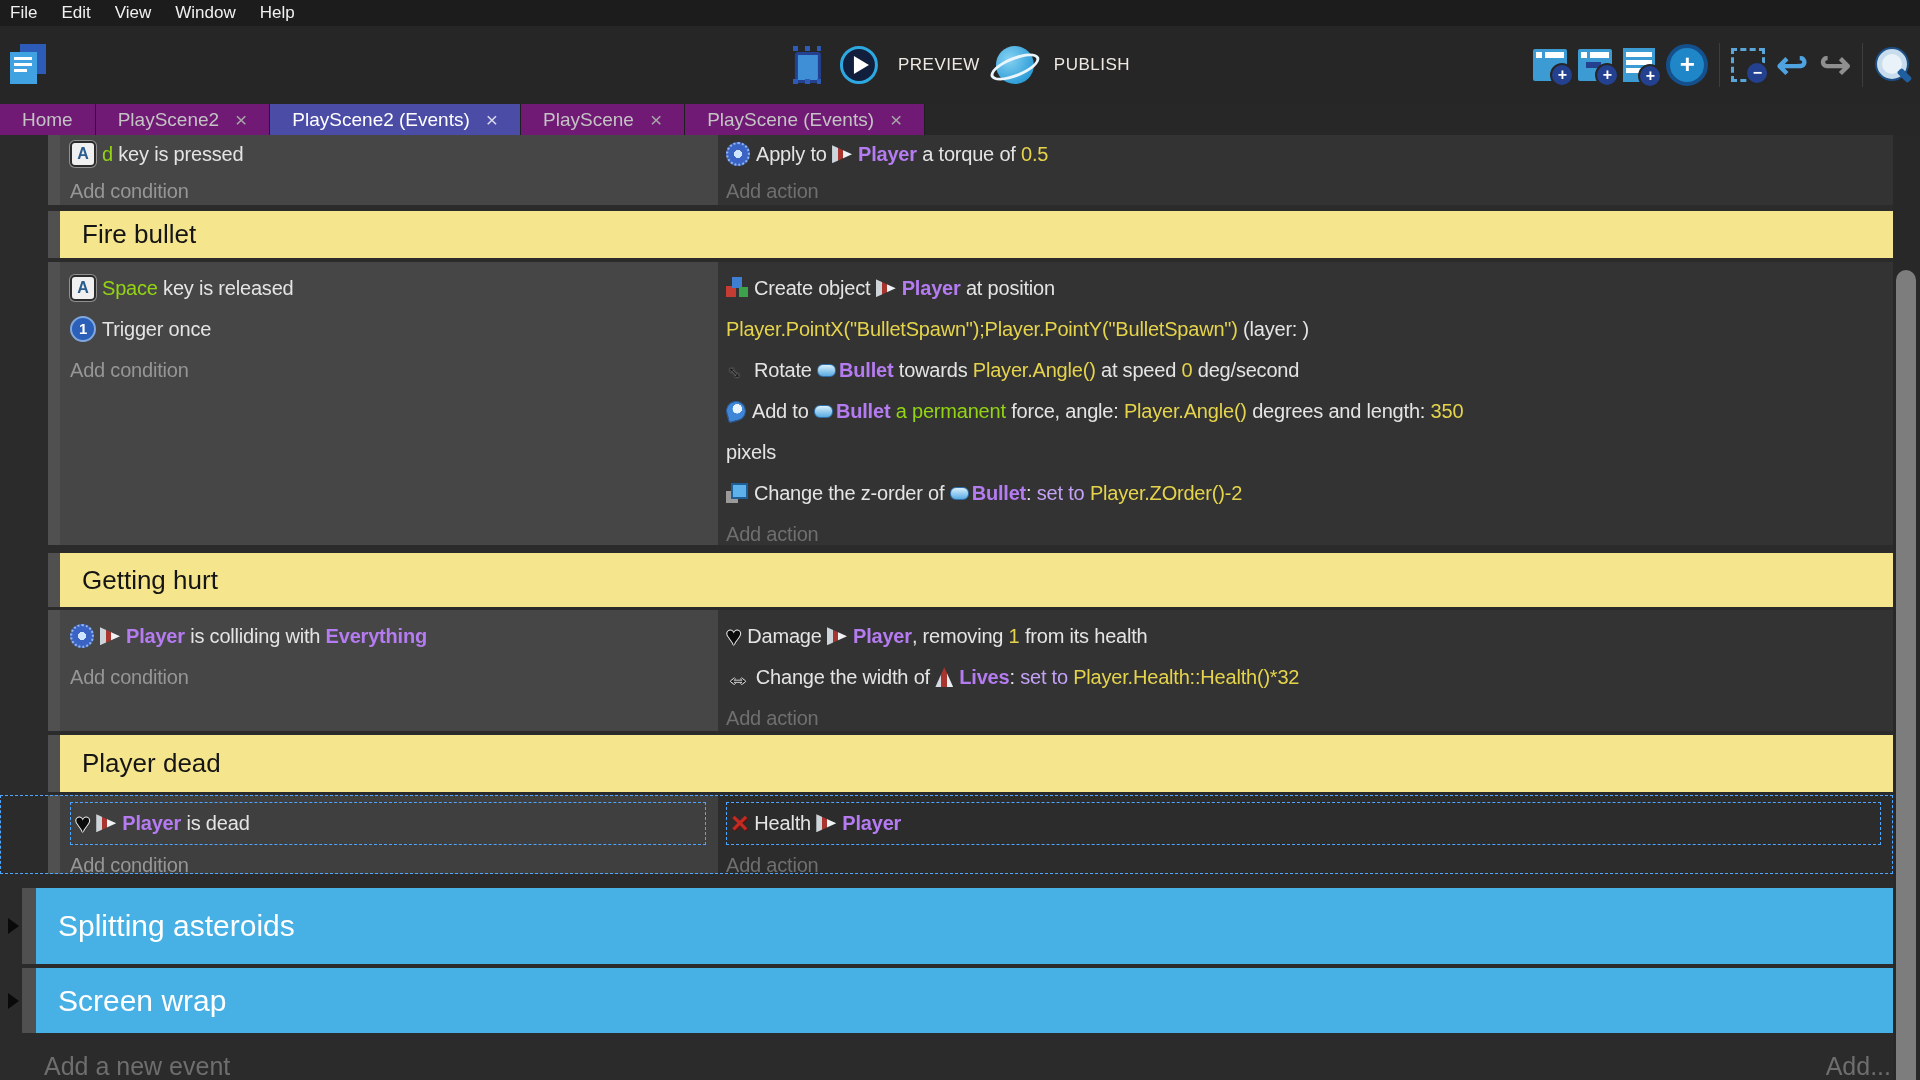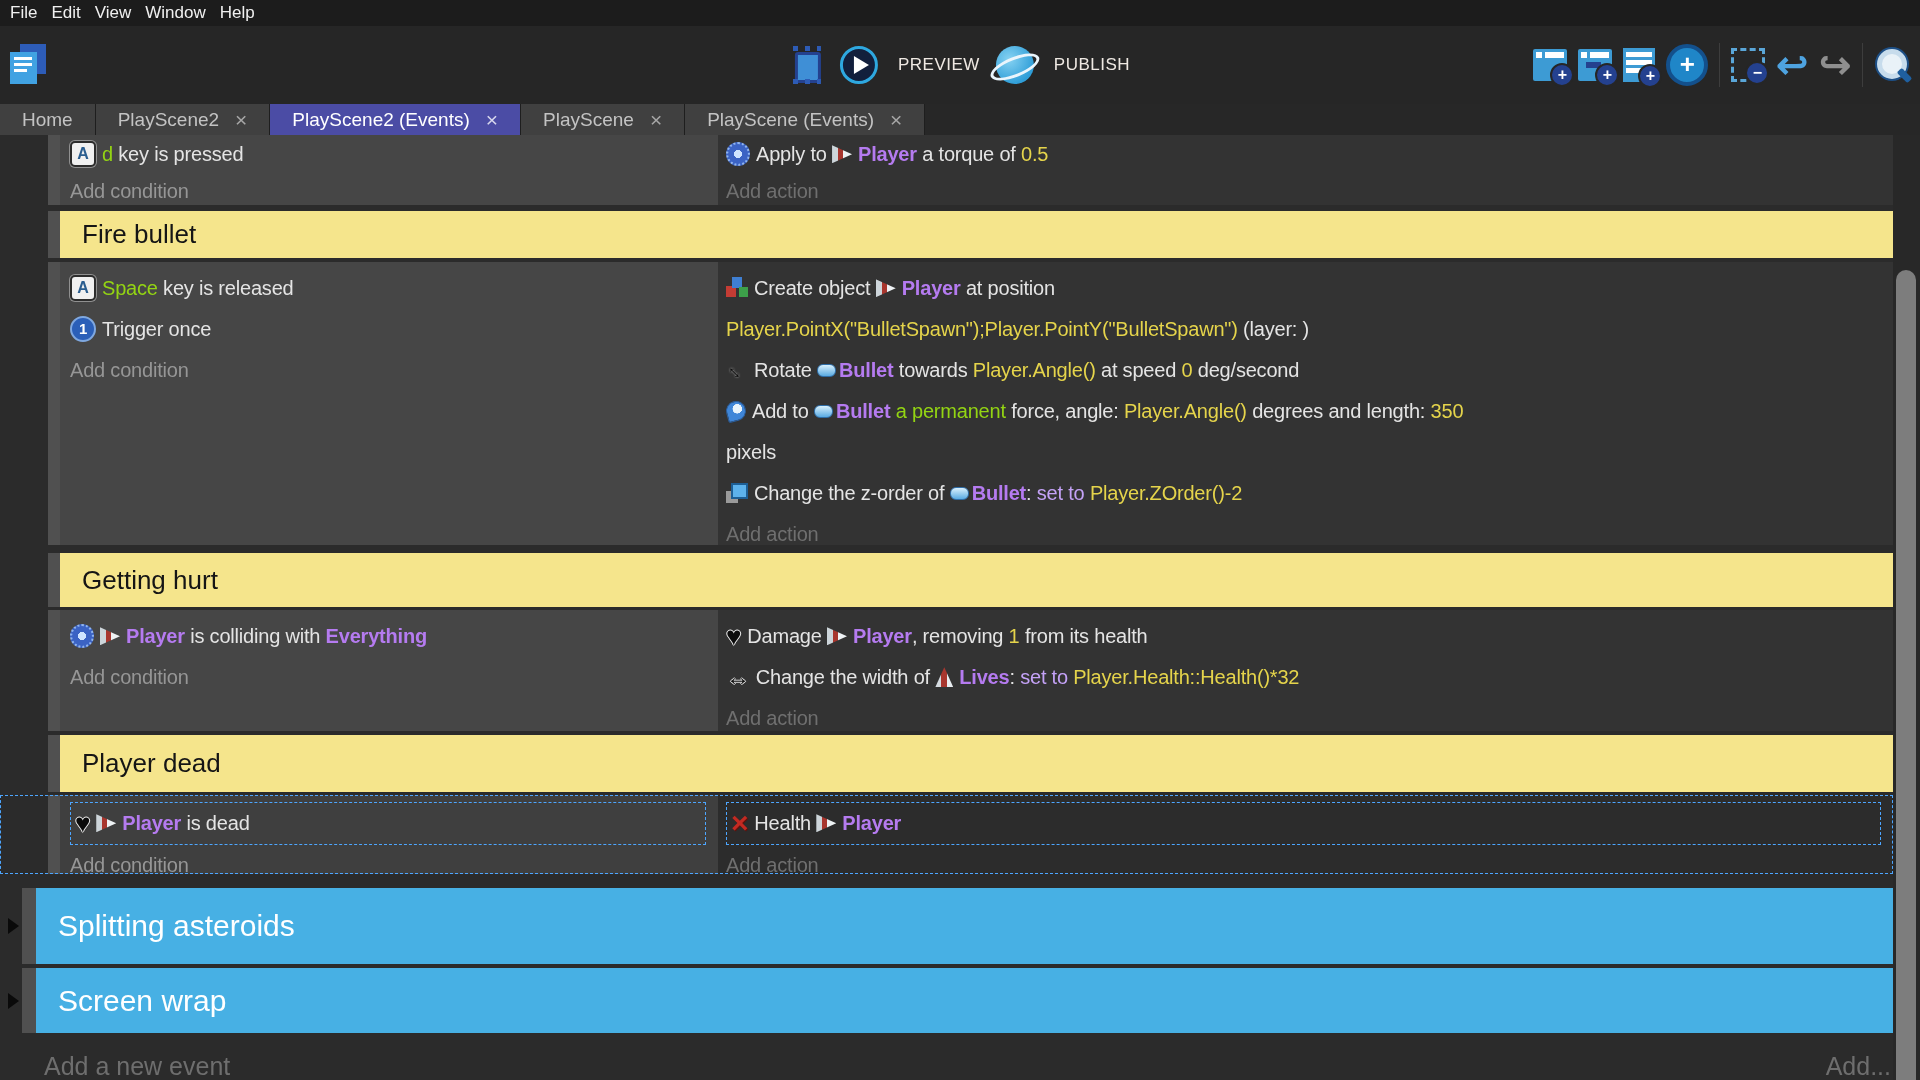--- a/index.html
+++ b/index.html
@@ -2,21 +2,21 @@
 <html><head>
 <meta charset="utf-8">
 <style>
   html,body{margin:0;padding:0;width:1920px;height:1080px;overflow:hidden;
     background:#262626;font-family:"Liberation Sans",sans-serif;
     -webkit-font-smoothing:antialiased;}
   #app{position:relative;width:1920px;height:1080px;}
 
   
   .menubar{position:absolute;left:0;top:0;right:0;height:26px;background:#1c1c1c;
-    display:flex;align-items:center;gap:14px;padding-left:10px;}
+    display:flex;align-items:center;gap:24px;padding-left:10px;}
   .menubar .mi{color:#f0f0f0;font-size:17px;cursor:default;}
 
   
   .toolbar{position:absolute;left:0;top:26px;right:0;height:78px;background:#262626;}
   .tb-project{position:absolute;left:8px;top:18px;width:40px;height:42px;display:inline-block;}
   .pg-back{position:absolute;right:2px;top:0;width:26px;height:30px;background:#2d5cb8;}
   .pg-front{position:absolute;left:2px;bottom:2px;width:27px;height:32px;background:#41a2e2;}
   .pg-front i{position:absolute;left:4px;background:#fff;height:3px;display:block;}
   .tb-center{position:absolute;left:50%;top:0;height:78px;transform:translateX(-50%);
     display:flex;align-items:center;gap:16px;}
@@ -54,21 +54,21 @@
   .tb-glyph{font-size:38px;line-height:40px;font-weight:bold;}
   .tb-glyph.undo{color:#4ea3e0;} .tb-glyph.redo{color:#8f8f8f;}
   .tb-search{position:relative;width:38px;height:38px;display:inline-block;}
   .tb-search .lens{position:absolute;left:3px;top:3px;width:20px;height:20px;border-radius:50%;
     border:5px solid #c7dcec;background:#e9f2f8;box-shadow:0 0 0 2px #1d4f86;}
   .tb-search .hdl{position:absolute;right:4px;bottom:1px;width:7px;height:15px;background:#1f5f9f;
     transform:rotate(-45deg);border-radius:2px;}
 
   
   .tabbar{position:absolute;left:0;top:104px;right:0;height:31px;background:#272727;display:flex;}
-  .tab{display:flex;align-items:center;padding:0 22px;background:#404040;border-right:1px solid #1e1e1e;
+  .tab{display:flex;align-items:center;padding:0 22px;background:#701a75;border-right:1px solid #1e1e1e;
     color:#c3c3c3;font-size:19px;cursor:pointer;white-space:nowrap;}
   .tab .close{margin-left:16px;color:#a7a7a7;font-size:21px;line-height:21px;}
   .tab.active{background:#4b4ca5;color:#fff;}
   .tab.active .close{color:#d8d8ee;}
 
   
   .sheet{position:absolute;left:0;top:135px;right:27px;bottom:0;background:#2b2b2b;overflow:hidden;}
   .row{position:relative;display:flex;overflow:hidden;}
   .row .handle{width:12px;margin-left:48px;background:#505050;flex:none;}
   .row.group .handle{width:14px;margin-left:22px;}

